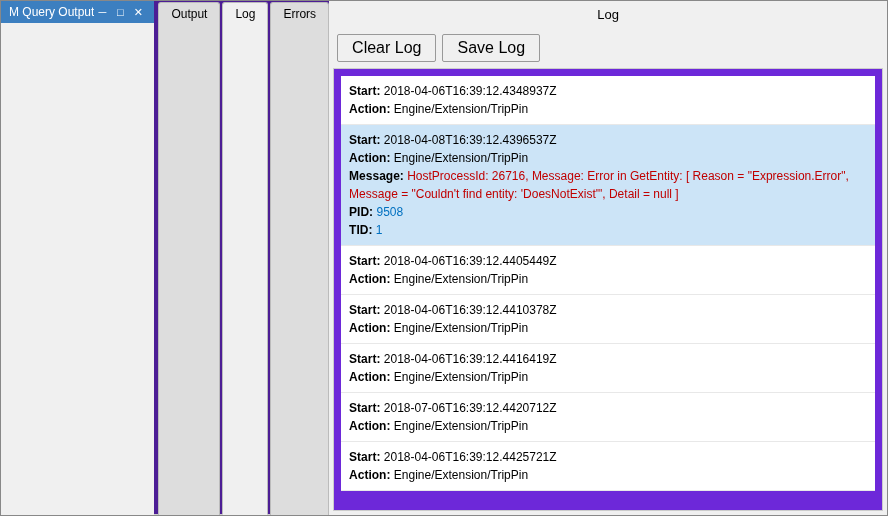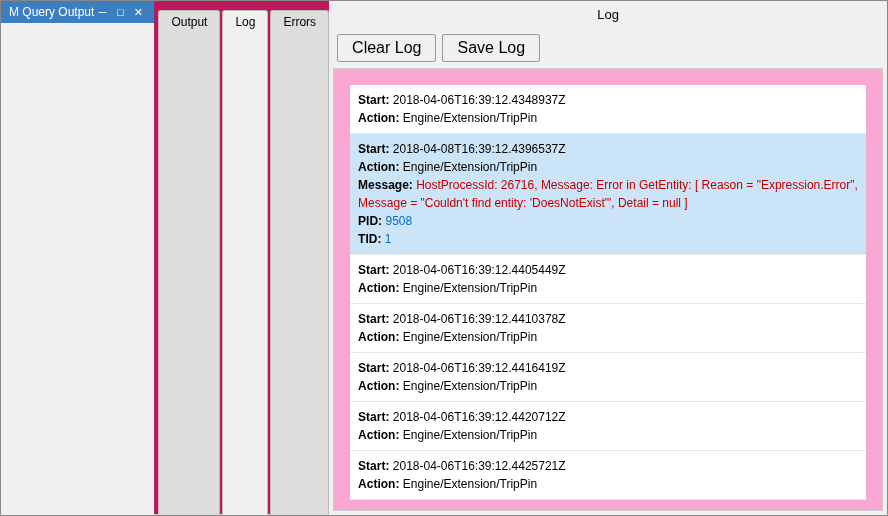--- a/index.html
+++ b/index.html
@@ -43,25 +43,25 @@
       font-size: 11px;
       cursor: pointer;
       width: 16px;
       height: 16px;
       display: flex;
       align-items: center;
       justify-content: center;
       padding: 0;
     }
     .tab-bar {
-      background: #be185d;
+      background: #4c1d95;
       display: flex;
       border-bottom: 1px solid #ccc;
       flex-shrink: 0;
-      padding-top: 8px;
+      padding-top: 0;
       padding-left: 4px;
       gap: 2px;
     }
     .tab {
       padding: 4px 12px;
       border: 1px solid #bbb;
       border-bottom: none;
       background: #ddd;
       cursor: pointer;
       font-size: 12px;
@@ -96,24 +96,24 @@
       padding: 4px 14px;
       border: 1px solid #999;
       background: #f0f0f0;
       cursor: pointer;
       font-size: 16px;
       border-radius: 2px;
     }
     .log-container {
       flex: 1;
       overflow-y: scroll;
-      background: #f9a8d4;
+      background: #6d28d9;
       border: 1px solid #ccc;
       margin: 0 4px 4px 4px;
-      padding: 16px;
+      padding: 7px;
     }
     .log-entry {
       padding: 6px 8px;
       border-bottom: 1px solid #e8e8e8;
       font-size: 12px;
       line-height: 1.5;
     }
     .log-entry.highlighted {
       background: #cce4f7;
     }
@@ -189,21 +189,21 @@
         </div>
         <div class="log-entry">
           <span class="log-field"><span class="log-label">Start: </span><span class="log-value">2018-04-06T16:39:12.4410378Z</span></span>
           <span class="log-field"><span class="log-label">Action: </span><span class="log-value">Engine/Extension/TripPin</span></span>
         </div>
         <div class="log-entry">
           <span class="log-field"><span class="log-label">Start: </span><span class="log-value">2018-04-06T16:39:12.4416419Z</span></span>
           <span class="log-field"><span class="log-label">Action: </span><span class="log-value">Engine/Extension/TripPin</span></span>
         </div>
         <div class="log-entry">
-          <span class="log-field"><span class="log-label">Start: </span><span class="log-value">2018-04-06T16:39:12.4420712Z</span></span>
+          <span class="log-field"><span class="log-label">Start: </span><span class="log-value">2018-07-06T16:39:12.4420712Z</span></span>
           <span class="log-field"><span class="log-label">Action: </span><span class="log-value">Engine/Extension/TripPin</span></span>
         </div>
         <div class="log-entry">
           <span class="log-field"><span class="log-label">Start: </span><span class="log-value">2018-04-06T16:39:12.4425721Z</span></span>
           <span class="log-field"><span class="log-label">Action: </span><span class="log-value">Engine/Extension/TripPin</span></span>
         </div>
       </div>
   </div>
 </div>
 

